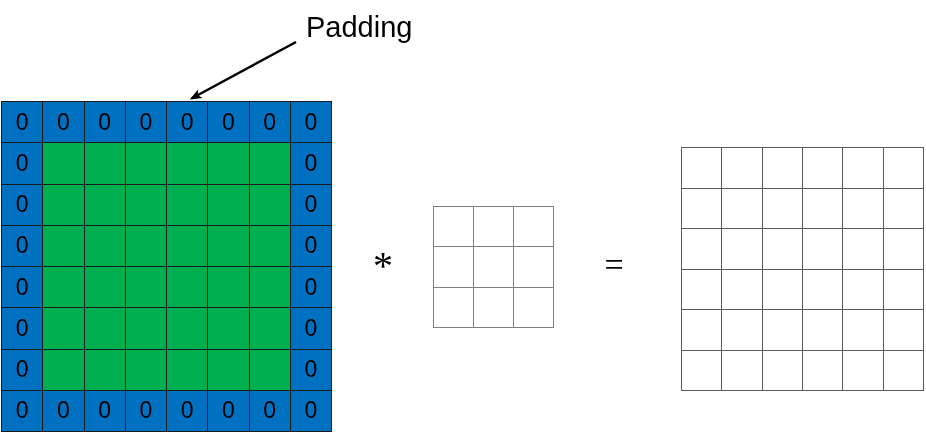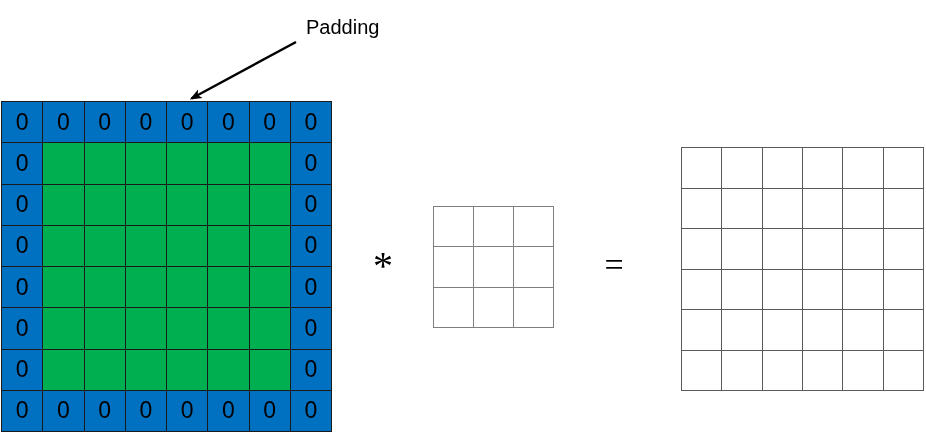--- a/index.html
+++ b/index.html
@@ -13,21 +13,21 @@
     position: relative;
     overflow: hidden;
     font-family: "Liberation Sans", sans-serif;
   }
 
   
   #padding-label {
     position: absolute;
     left: 306px;
     top: 9px;
-    font-size: 20px;
+    font-size: 29px;
     line-height: 36px;
     color: #000000;
     white-space: nowrap;
     letter-spacing: 0px;
   }
 
   
   #padding-arrow {
     position: absolute;
     left: 170px;

